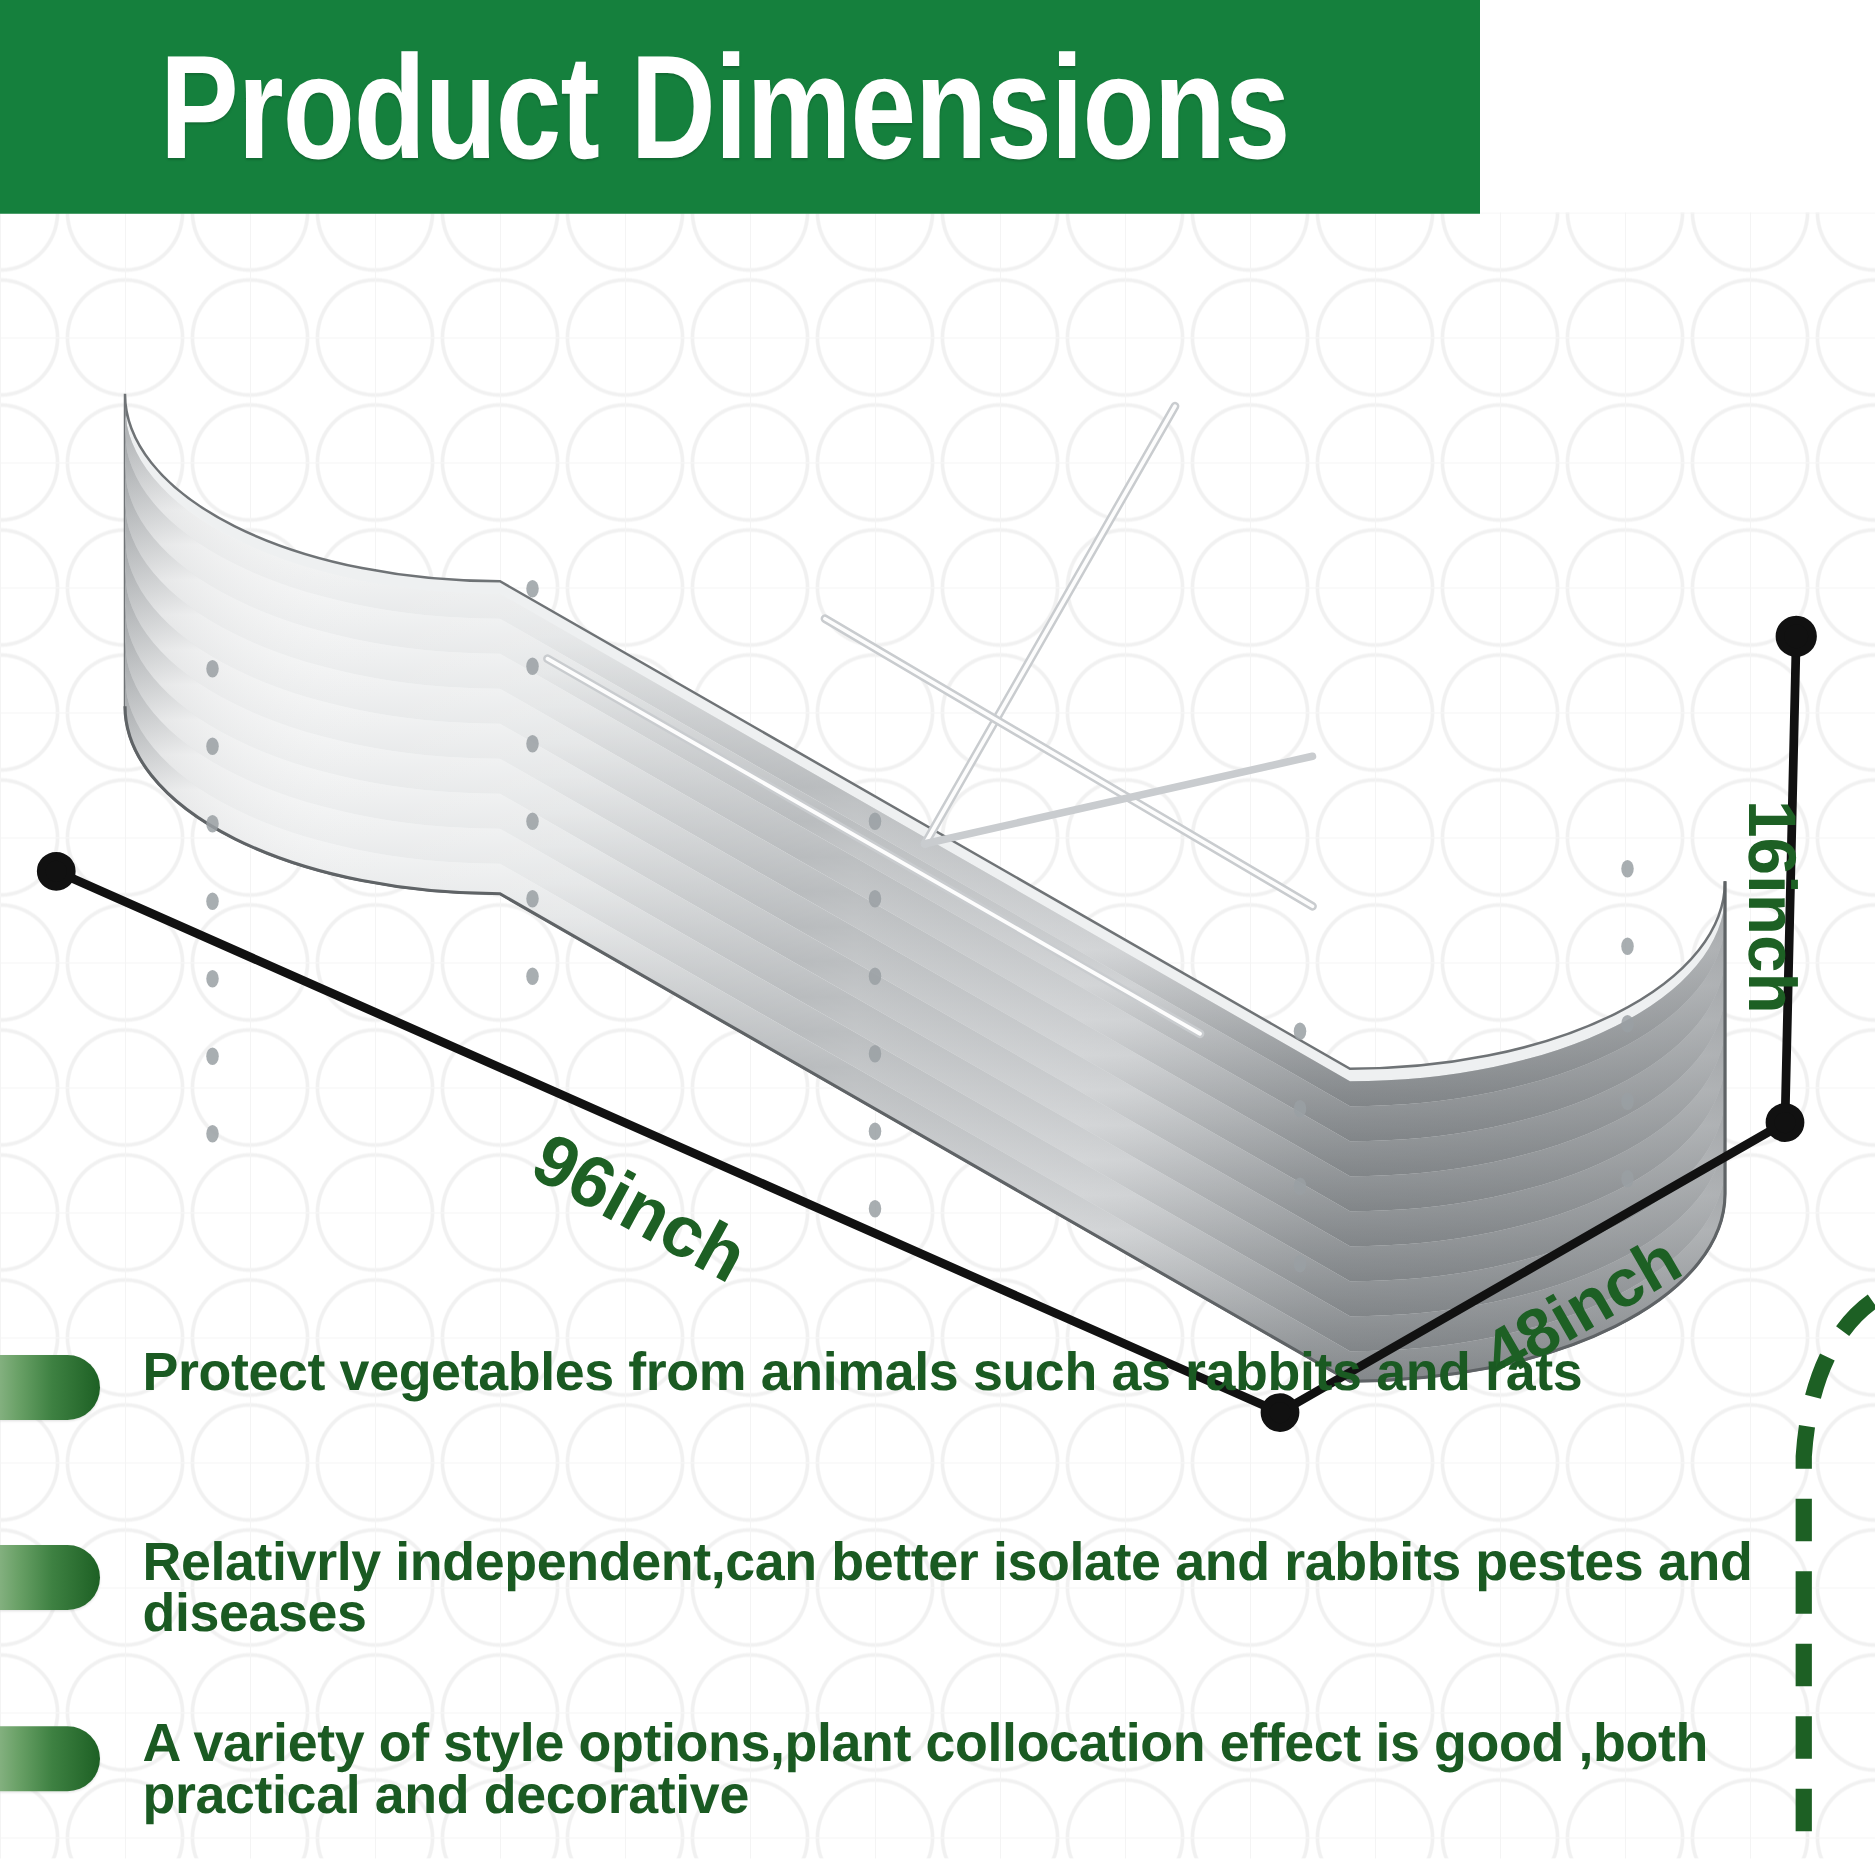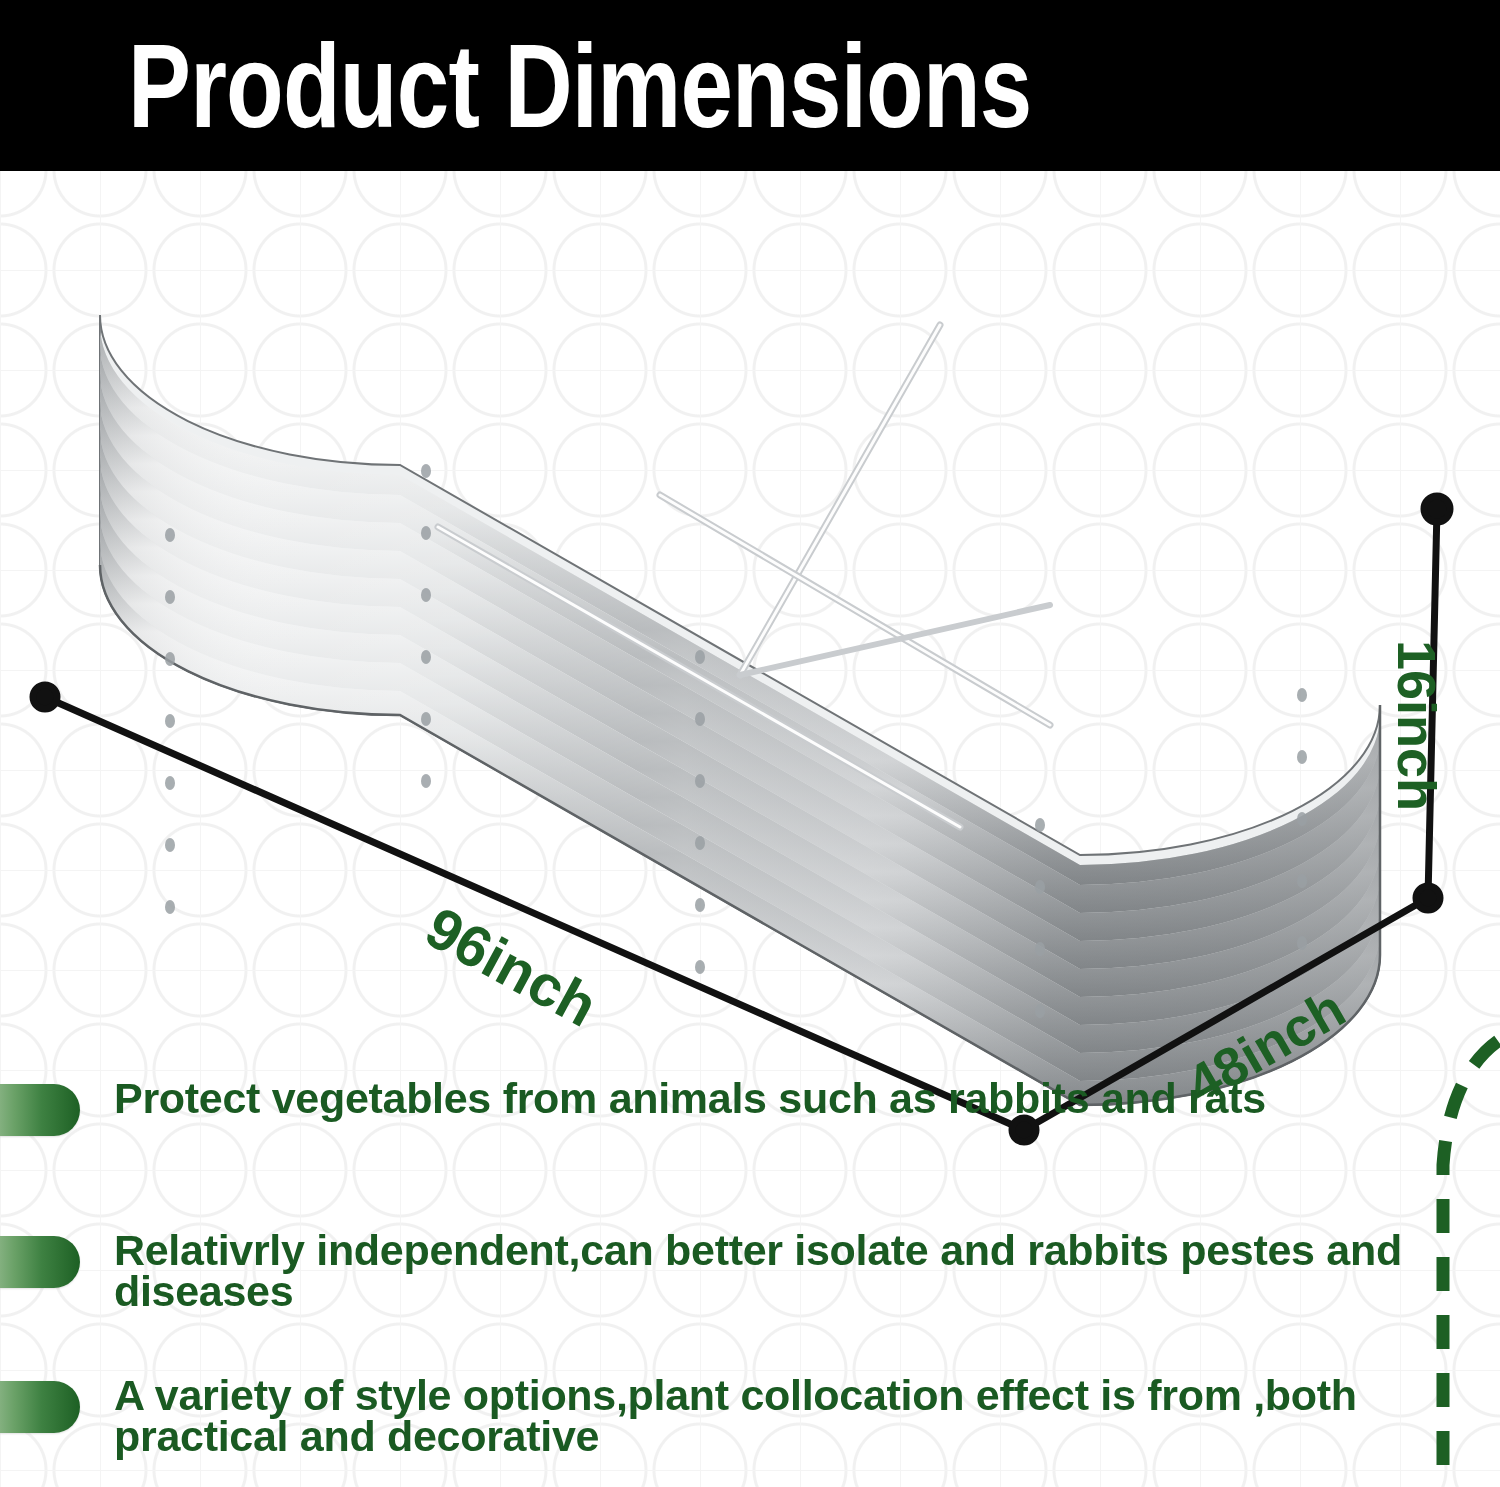--- a/index.html
+++ b/index.html
@@ -27,22 +27,22 @@
   #bg-grid{
     position:absolute;left:0;top:170px;width:1500px;height:1317px;
     background-image:
       linear-gradient(to right, #f4f4f4 1px, rgba(255,255,255,0) 1px),
       linear-gradient(to bottom, #f4f4f4 1px, rgba(255,255,255,0) 1px);
     background-size:100px 100px;
   }
 
   
   #header-banner{
-    position:absolute;left:0;top:0;width:1500px;height:171px;
-    background:#000000;
+    position:absolute;left:0;top:0;width:1184px;height:171px;
+    background:#15803d;
     display:flex;align-items:center;
   }
   #header-title{
     color:#ffffff;
     font-family:"Liberation Sans", sans-serif;
     font-weight:700;
     font-size:118px;
     line-height:1;
     letter-spacing:-1px;
     transform:scaleX(.80);
@@ -334,21 +334,21 @@
       <div class="feature-text">Protect vegetables from animals such as rabbits and rats</div>
     </div>
 
     <div class="feature-row r1">
       <div class="feature-bullet"></div>
       <div class="feature-text">Relativrly independent,can better isolate and rabbits pestes and diseases</div>
     </div>
 
     <div class="feature-row r2">
       <div class="feature-bullet"></div>
-      <div class="feature-text">A variety of style options,plant collocation effect  is from ,both practical and decorative</div>
+      <div class="feature-text">A variety of style options,plant collocation effect  is good ,both practical and decorative</div>
     </div>
 
   </div>
 
   <div id="decor-arc">
     <svg viewBox="0 0 105 452" xmlns="http://www.w3.org/2000/svg">
       <path d="M103,6 C 72,28 52,70 48,130 L 48,452" fill="none" stroke="#1d6024" stroke-width="13" stroke-dasharray="34 24" stroke-linecap="butt"></path>
     </svg>
   </div>
 

